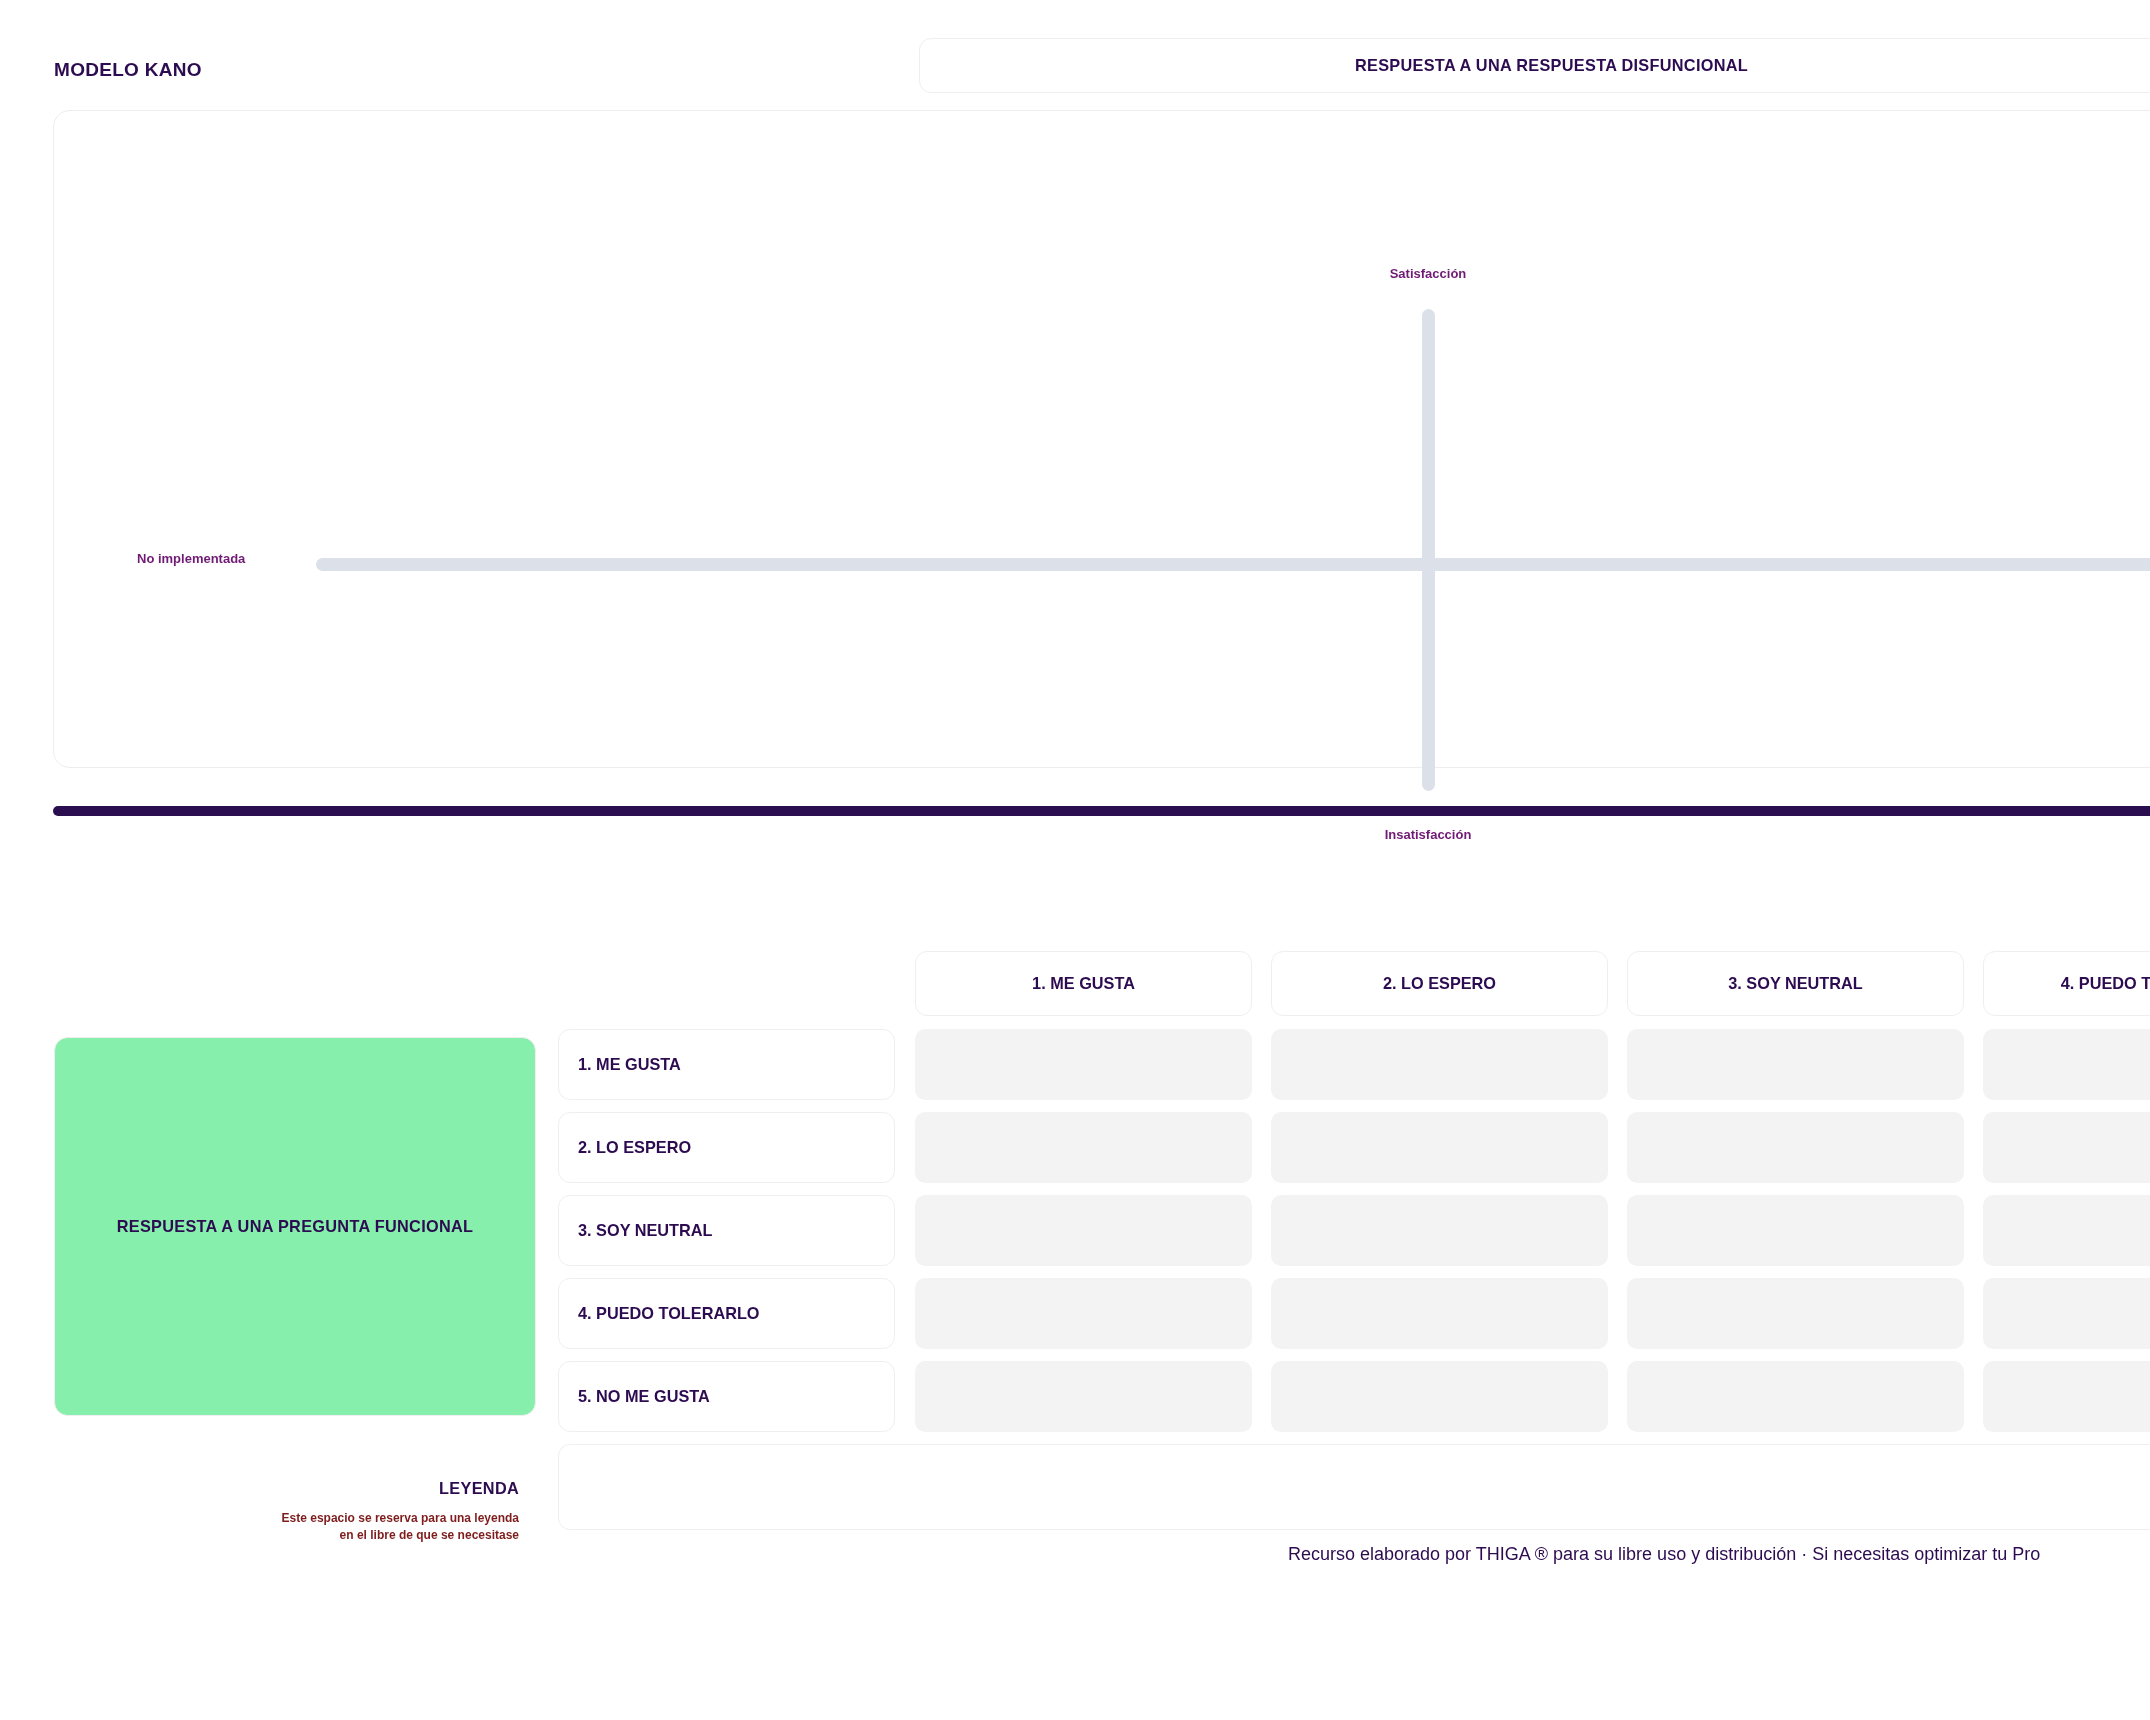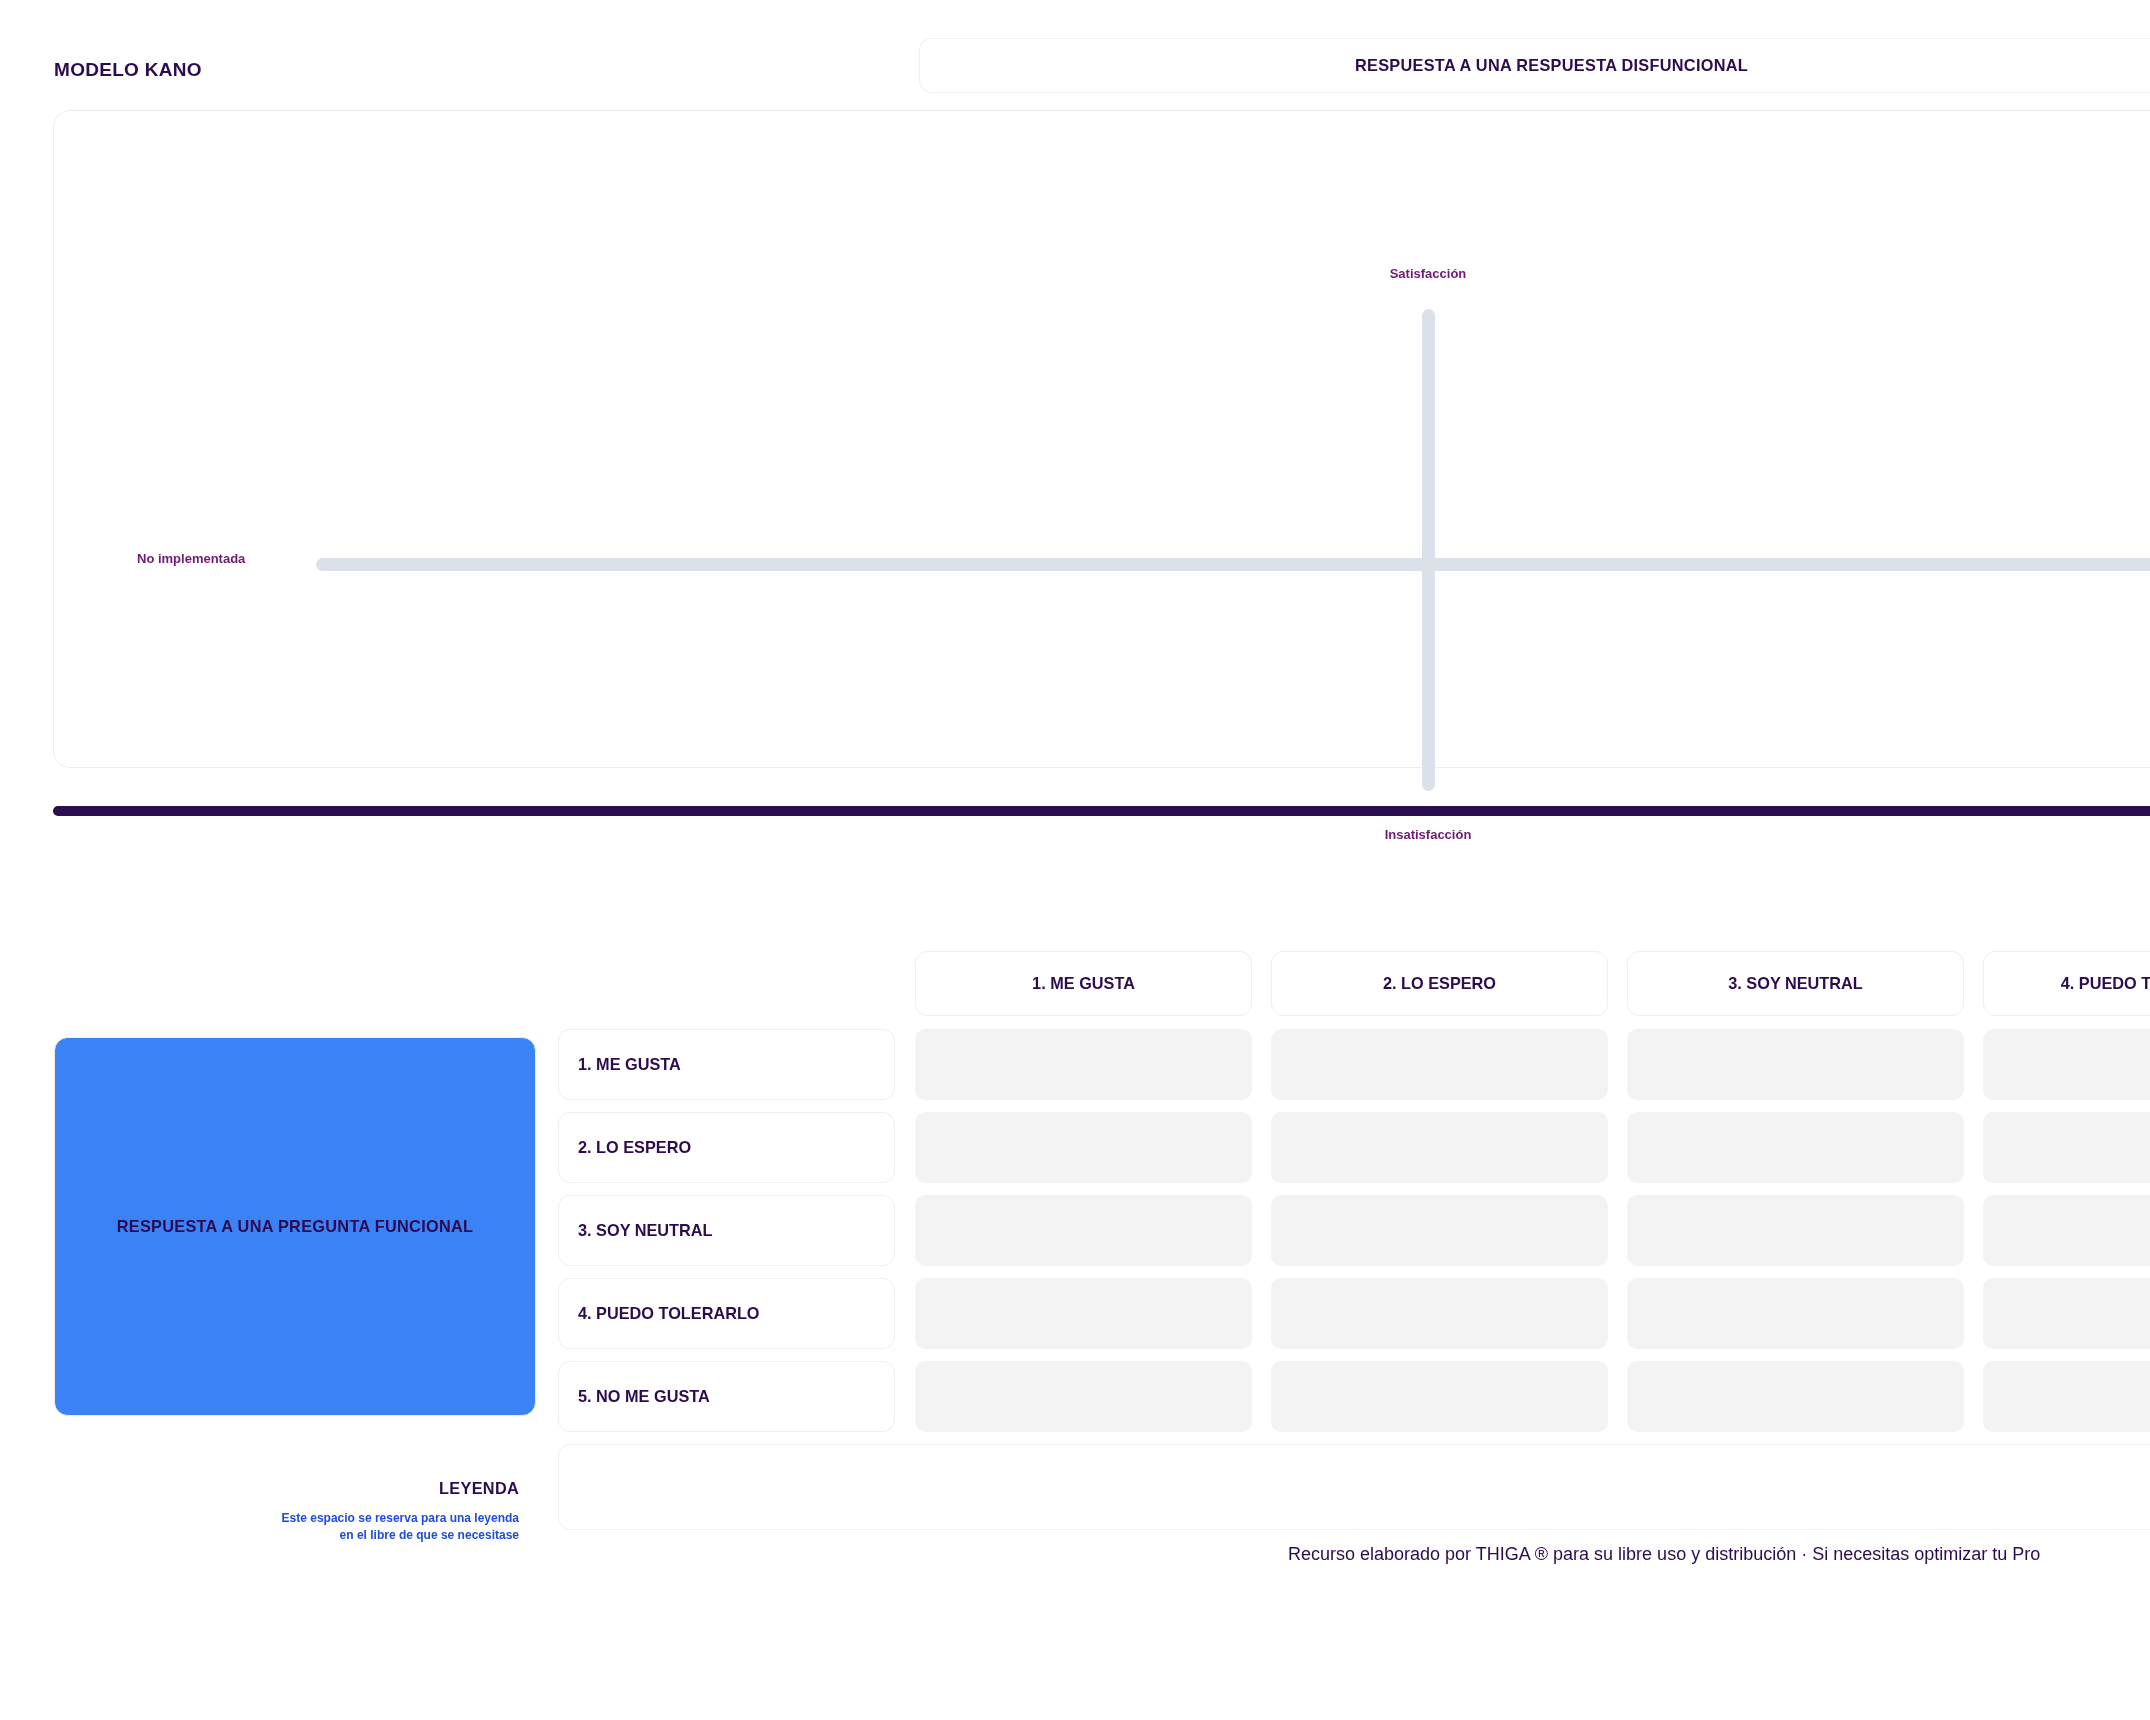--- a/index.html
+++ b/index.html
@@ -135,21 +135,21 @@
     white-space: nowrap;
   }
 
   
   .funcional-panel {
     position: absolute;
     left: 54px;
     top: 1037px;
     width: 482px;
     height: 379px;
-    background: #3b82f6;
+    background: #86efac;
     border: 1.7px solid #EFEFEF;
     border-radius: 13.8px;
     box-sizing: border-box;
     display: flex;
     align-items: center;
     justify-content: center;
   }
   .funcional-panel span {
     font-size: 16.3px;
     font-weight: 800;
@@ -214,21 +214,21 @@
     font-weight: 800;
     letter-spacing: 0.3px;
     color: #2D0B50;
     margin-top: 40px;
   }
   .legend-desc {
     margin-top: 12px;
     font-size: 12px;
     font-weight: 600;
     line-height: 1.45;
-    color: #1d4ed8;
+    color: #7f1d1d;
   }
   .legend-box {
     position: absolute;
     left: 558px;
     top: 1444px;
     width: 1626px;
     height: 86px;
     background: #ffffff;
     border: 1.7px solid #EFEFEF;
     border-radius: 12px;

